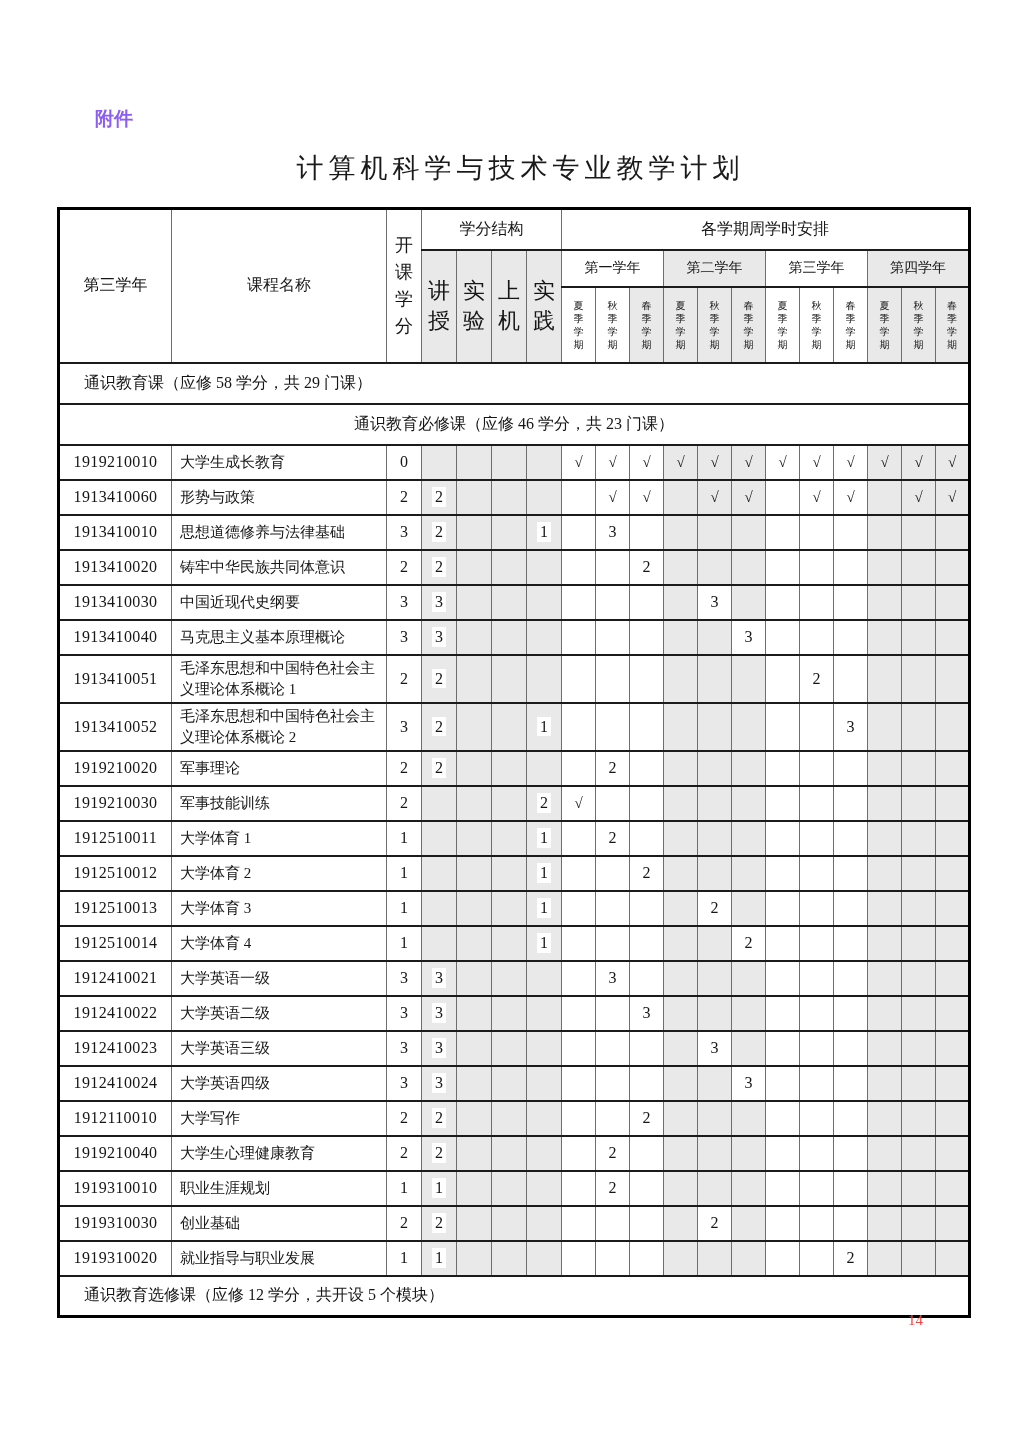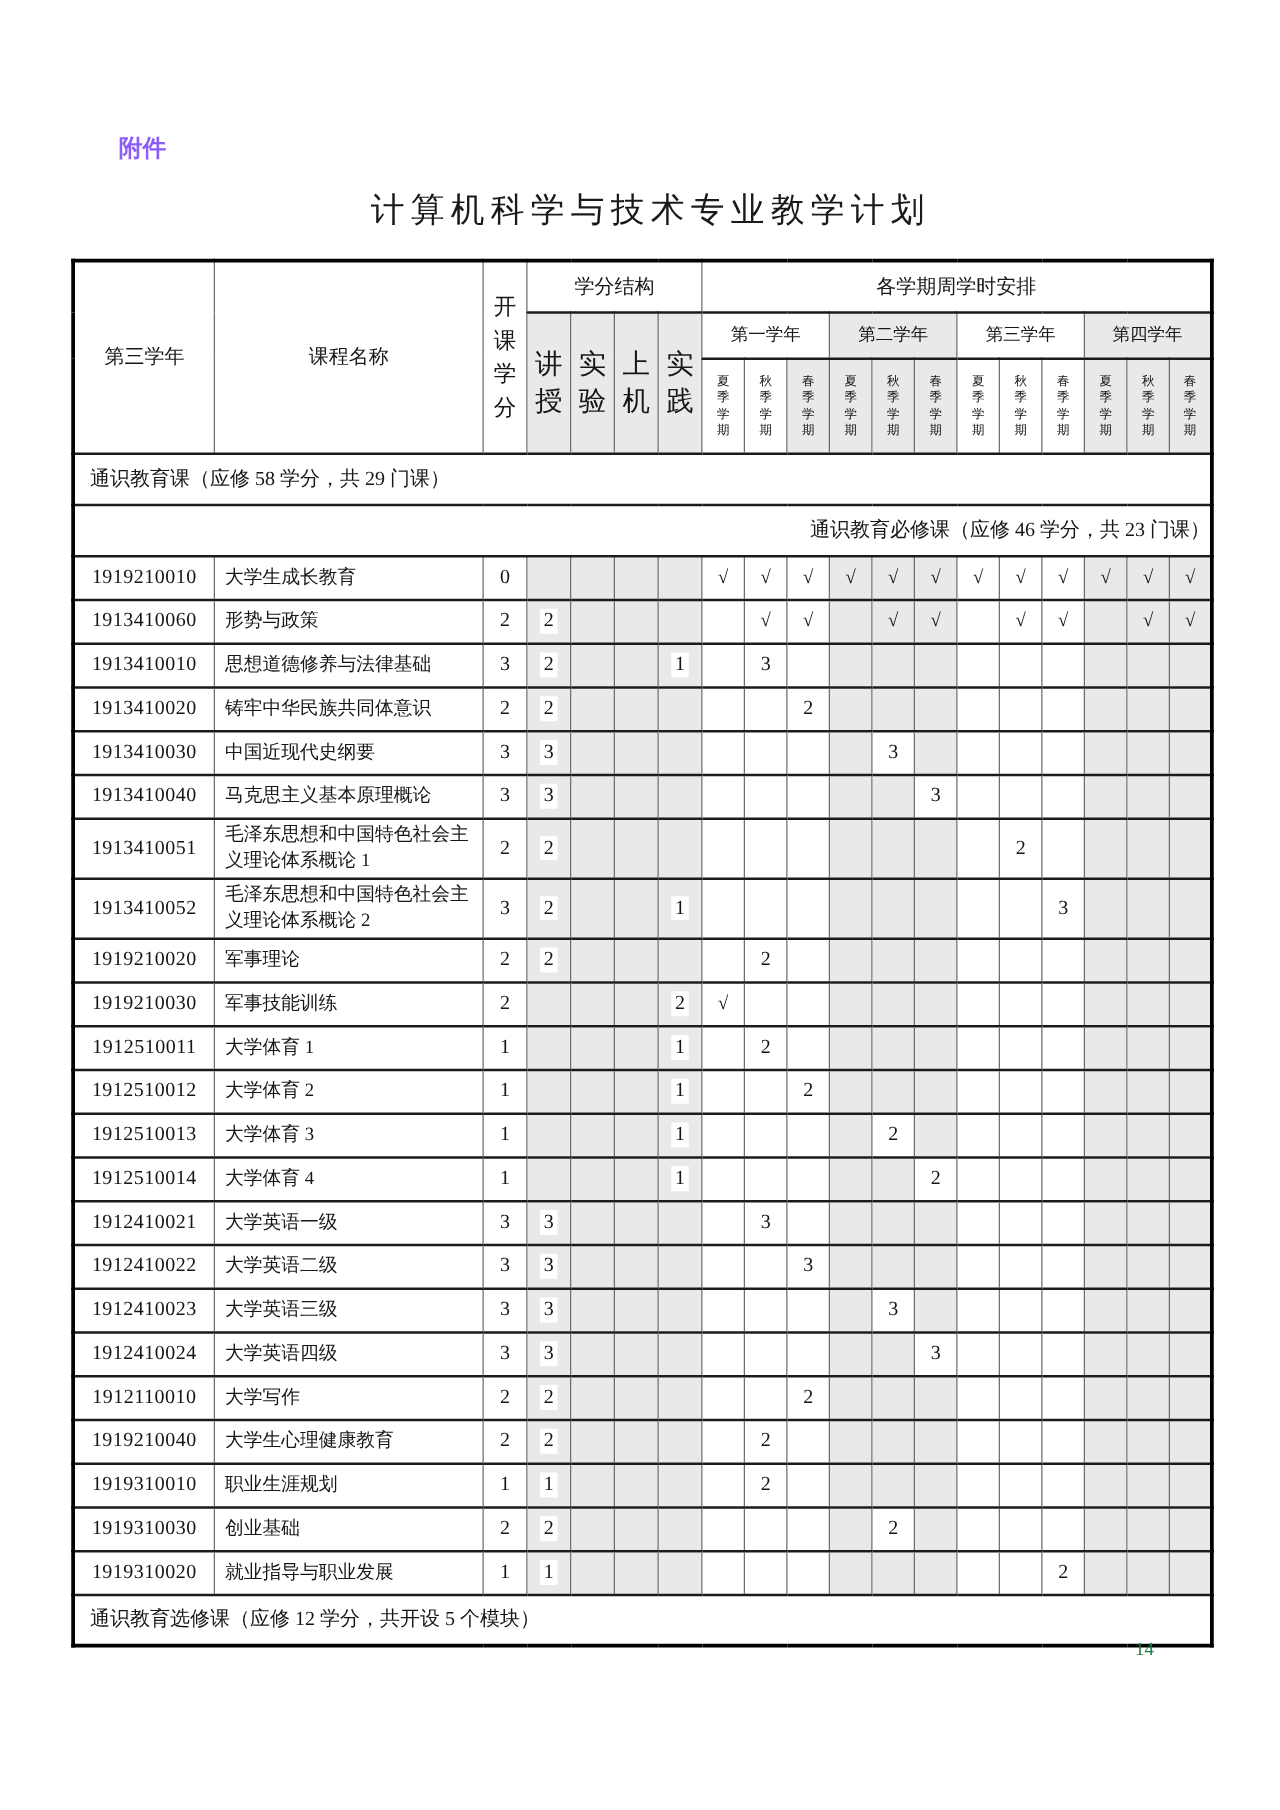--- a/index.html
+++ b/index.html
@@ -38,25 +38,25 @@
   .vtext.big { font-size:18px; line-height:1.5; }
   .vtext.mid { font-size:22px; line-height:1.35; }
   .vtext.sm  { font-size:10px; line-height:1.3; width:1.25em; }
 
   .plan td { height:35px; font-size:16px; }
   td.cid { font-size:16px; letter-spacing:0.4px; }
   td.cname { text-align:left; padding:2px 5px 2px 8px; font-size:15px; line-height:1.4; }
   td.structure { background:#e9e9e9; }
   .halo { background:#ffffff; padding:0 3px; display:inline-block; line-height:1.2; }
   td.section { height:41px; font-size:16px; }
-  td.section.left { text-align:left; padding-left:12px; }
-  td.section.center { text-align:right; }
+  td.section.left { text-align:left; padding-left:24px; }
+  td.section.center { text-align:center; }
   .check { font-size:15px; }
 
-  .pagenum { position:absolute; left:908px; top:1312px; font-size:15px; color:#15803d; }
+  .pagenum { position:absolute; left:908px; top:1312px; font-size:15px; color:#ef4444; }
 </style>
 </head>
 <body>
 
 <div class="page">
   <div class="attachment">附件</div>
   <div class="title">计算机科学与技术专业教学计划</div>
 
   <table class="plan">
     <colgroup>

